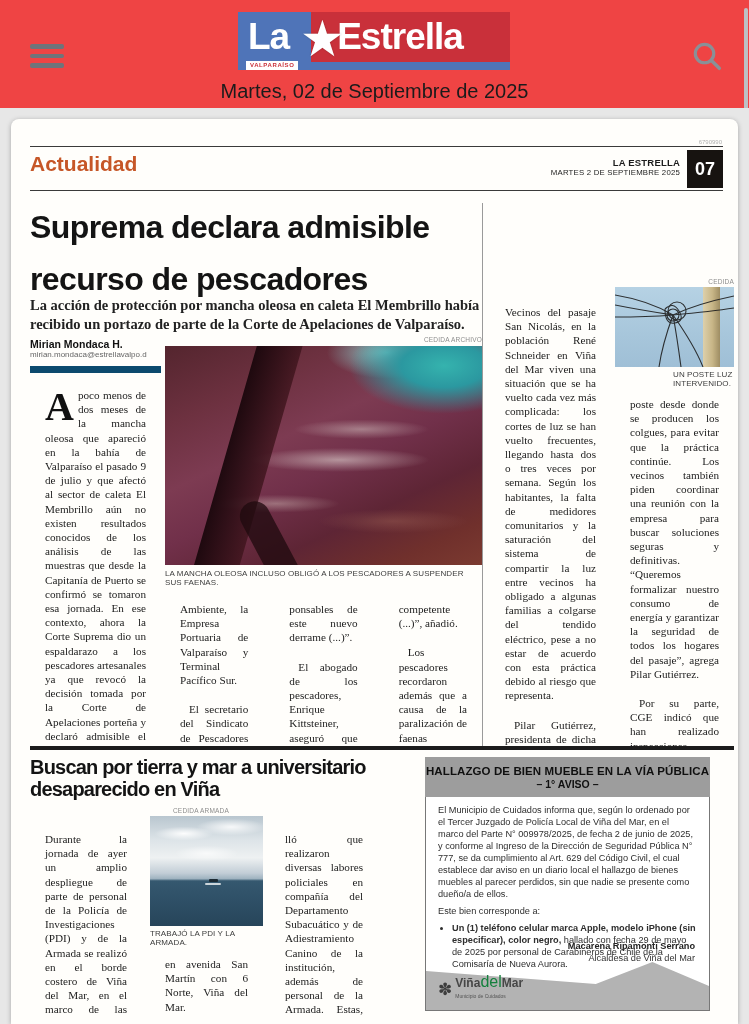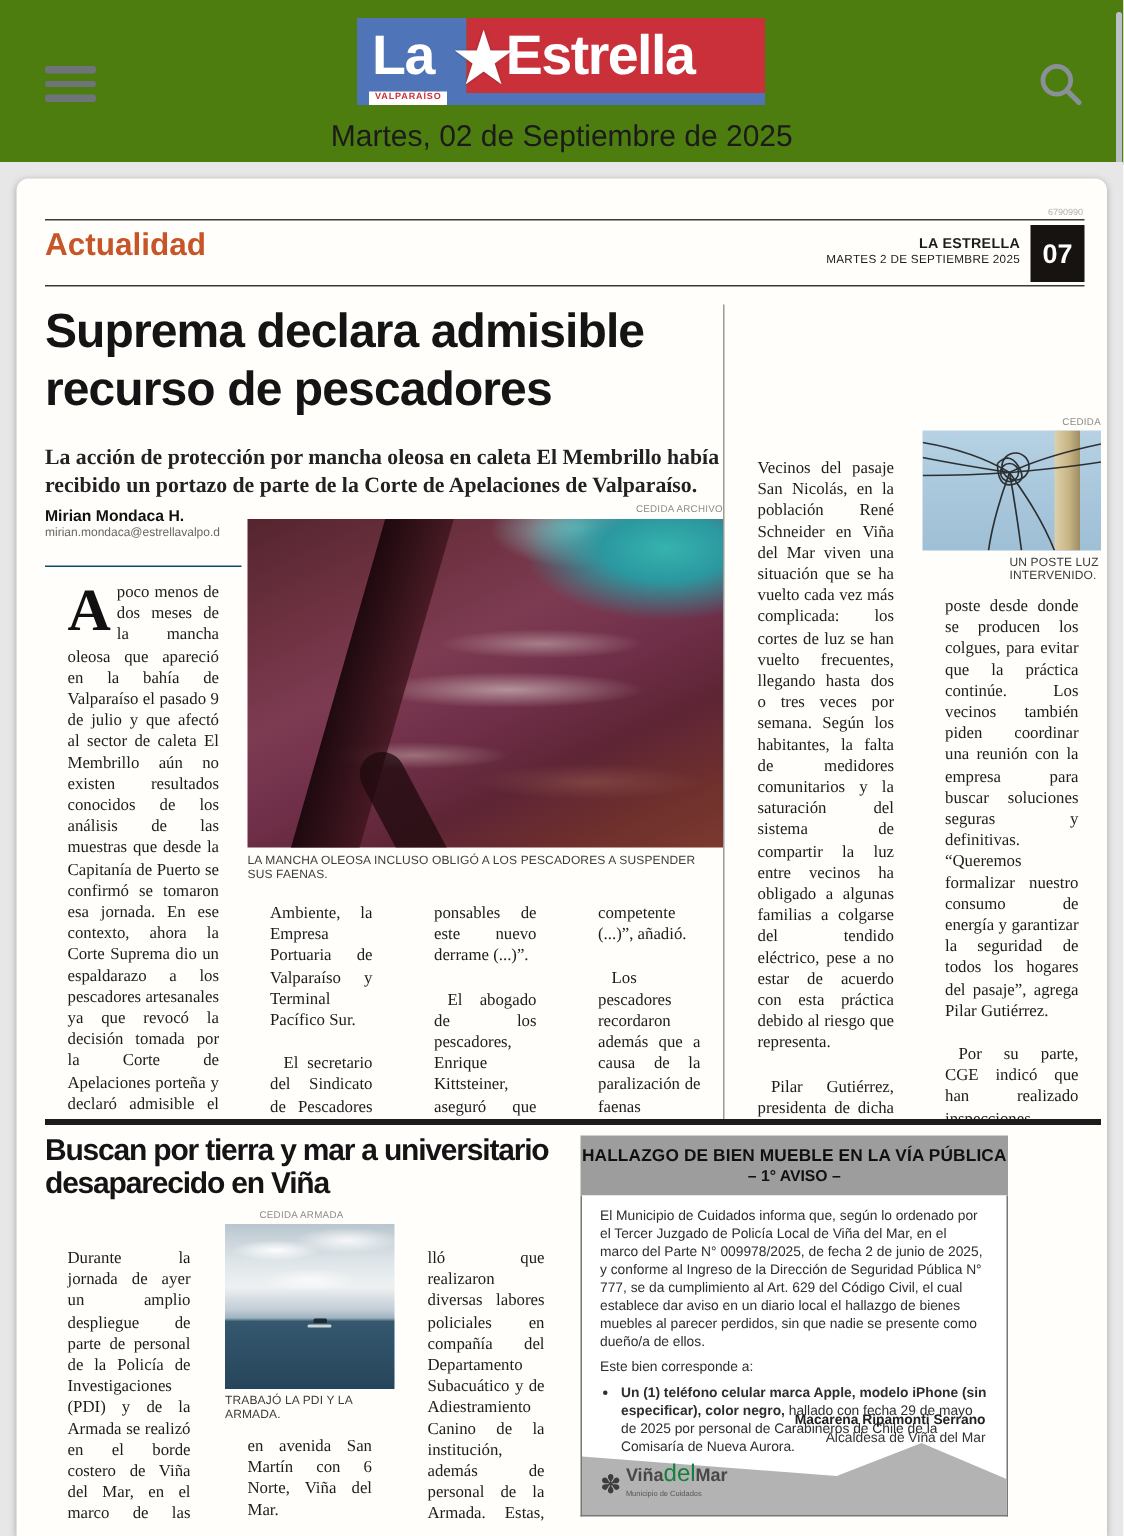--- a/index.html
+++ b/index.html
@@ -1,20 +1,20 @@
 <!DOCTYPE html>
 <html><head>
 <meta charset="utf-8">
 <style>
   html,body{margin:0;padding:0;width:749px;height:1024px;overflow:hidden;background:#fff;
     font-family:"Liberation Sans",sans-serif;}
   #stage{position:relative;width:749px;height:1024px;background:#fff;}
 
   
-  #app-header{position:absolute;left:0;top:0;width:749px;height:110px;background:#4d7c0f;}
+  #app-header{position:absolute;left:0;top:0;width:749px;height:110px;background:#ef4444;}
   #hamburger{position:absolute;left:30px;top:44px;width:34px;height:24px;cursor:pointer;}
   #hamburger .bar{width:34px;height:4.5px;background:#6f747a;border-radius:2px;margin-bottom:5.2px;}
   #search-btn{position:absolute;right:26px;top:40px;width:32px;height:32px;}
   #logo{position:absolute;left:238px;top:12px;width:272px;height:60px;}
   #logo-row{display:flex;height:50px;}
   .logo-la{background:#4f74b8;color:#fff;font-weight:bold;font-size:37px;display:flex;align-items:center;
     padding:0 22px 0 10px;letter-spacing:-1px;}
   .logo-est{background:#c9303a;color:#fff;font-weight:bold;font-size:37px;display:flex;align-items:center;
     padding:0 12px 0 26px;letter-spacing:-1px;flex:1;}
   .logo-star{position:absolute;left:62px;top:-2px;font-size:50px;color:#fff;z-index:2;
@@ -36,24 +36,24 @@
 
   #code{position:absolute;right:16px;top:20px;font-size:6px;color:#b0b0b0;}
   #section-name{position:absolute;left:19px;top:33px;font-size:21px;font-weight:bold;color:#c65627;}
   #masthead-block{position:absolute;right:58px;top:38px;text-align:right;color:#1c1c1c;}
   #masthead-name{font-size:9.5px;font-weight:bold;letter-spacing:.2px;}
   #masthead-date{font-size:7.8px;letter-spacing:.2px;}
   #page-box{position:absolute;right:15px;top:31px;width:36px;height:38px;background:#171310;color:#fff;
     font-size:18px;font-weight:bold;display:flex;align-items:center;justify-content:center;}
 
   .headline{font-weight:bold;color:#141414;font-family:"Liberation Sans",sans-serif;}
-  #headline-main{position:absolute;left:19px;top:82px;width:462px;font-size:32px;line-height:39px;letter-spacing:-0.6px;}
+  #headline-main{position:absolute;left:19px;top:82px;width:462px;font-size:32px;line-height:52px;letter-spacing:-0.6px;}
   #deck{position:absolute;left:19px;top:177px;width:456px;font-family:"Liberation Serif",serif;
     font-weight:bold;font-size:14.5px;line-height:19px;color:#222;}
-  #byline{position:absolute;left:19px;top:219px;width:131px;border-bottom:1px solid #0c4a6e;padding-bottom:18px;}
+  #byline{position:absolute;left:19px;top:219px;width:131px;border-bottom:7px solid #0c4a6e;padding-bottom:7px;}
   #byline-name{font-size:10.5px;font-weight:bold;color:#111;}
   #byline-email{font-size:8px;color:#666;}
 
   .serif-body{font-family:"Liberation Serif",serif;font-size:11.2px;line-height:14.2px;
     text-align:justify;color:#1c1c1c;overflow:hidden;}
   .body-p{margin:15px;}
   .body-p + .body-p{text-indent:9px;}
   .dropcap{float:left;font-family:"Liberation Serif",serif;font-weight:bold;font-size:40px;
     line-height:33px;padding:2px 4px 0 0;color:#111;}
 
@@ -97,21 +97,21 @@
       radial-gradient(ellipse 42px 10px at 30% 16%, rgba(255,255,255,.95), rgba(255,255,255,0) 70%),
       radial-gradient(ellipse 50px 12px at 72% 10%, rgba(255,255,255,.85), rgba(255,255,255,0) 70%),
       radial-gradient(ellipse 46px 11px at 50% 34%, rgba(255,255,255,.7), rgba(255,255,255,0) 70%),
       linear-gradient(180deg,#b9c6cf 0%,#dde4e8 22%,#eef1f2 38%,#c2cdd6 52%,#9fb3c0 57%,#35586f 59%,#2e4f66 78%,#27455a 100%);}
   #b-boat{position:absolute;left:52%;top:57%;width:9px;height:3px;background:#1c2a33;border-radius:1px;}
   #b-wake{position:absolute;left:49%;top:61%;width:16px;height:2px;background:rgba(255,255,255,.75);border-radius:1px;}
   #b-caption{position:absolute;left:139px;top:810px;width:113px;}
   #b-col2{position:absolute;left:139px;top:823px;width:113px;height:76px;}
   #b-col3{position:absolute;left:259px;top:698px;width:108px;height:198px;}
 
-  #notice{position:absolute;left:356px;top:638px;width:285px;height:251px;padding-left:20px;}
+  #notice{position:absolute;left:394px;top:638px;width:285px;height:251px;padding-left:20px;}
   #notice-band{height:40px;background:#9d9d9d;color:#101010;display:flex;flex-direction:column;
     align-items:center;justify-content:center;font-weight:bold;}
   #notice-title{font-size:11.5px;letter-spacing:.1px;}
   #notice-subtitle{font-size:10.5px;margin-top:1px;}
   #notice-body{position:relative;height:206px;background:#fff;border:1.6px solid #777;border-top:none;
     padding:7px 12px 0 12px;font-size:9.2px;line-height:12px;color:#2e2e2e;overflow:hidden;}
   .notice-p{margin:0 0 5px 0;}
   #notice-list{margin:0 0 5px 0;padding-left:14px;}
   #notice-list li{margin:0;}
   #notice-sign{position:absolute;right:14px;bottom:46px;text-align:right;z-index:3;}

